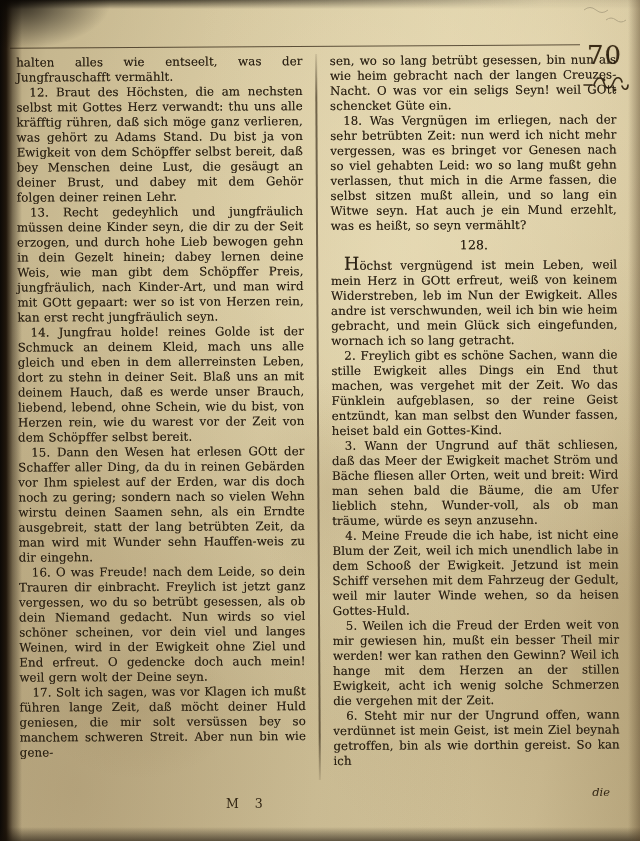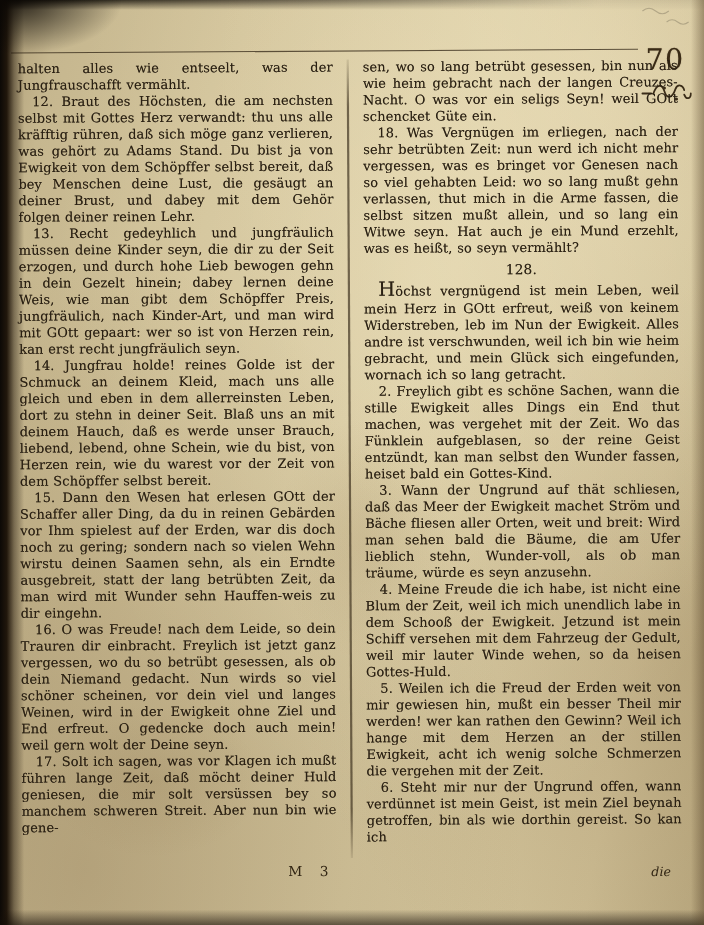--- a/index.html
+++ b/index.html
@@ -49,22 +49,22 @@
   .col-sep{width:1.3px;background:linear-gradient(to bottom,rgba(52,40,22,.1),rgba(52,40,22,.65) 6%,rgba(52,40,22,.65) 94%,rgba(52,40,22,.1));}
   .para{margin:0;text-align:justify;color:#2a2013;font-size:11.8px;line-height:15px;
     word-spacing:.5px;letter-spacing:.1px;text-shadow:0 0 .5px rgba(42,32,19,.55);}
   .para.verse{text-indent:13px;}
   .para.continuation{text-indent:0;}
   .para.heading{text-align:center;text-indent:0;padding:4px 0 3px;font-size:12.5px;}
   .para.initial{text-indent:13px;}
   .para.initial::first-letter{font-size:150%;line-height:1;}
 
   
-  .signature{position:absolute;left:226px;bottom:42px;font-size:12.5px;color:#322614;
-    letter-spacing:6px;margin-left:36px;}
+  .signature{position:absolute;left:226px;bottom:30px;font-size:12.5px;color:#322614;
+    letter-spacing:6px;}
   .catchword{position:absolute;right:30px;bottom:42px;font-size:11.5px;color:#322614;font-style:italic;}
 </style>
 </head>
 <body>
 
 <div class="page">
 
   <div class="stain1"></div>
   <div class="stain2"></div>
 

